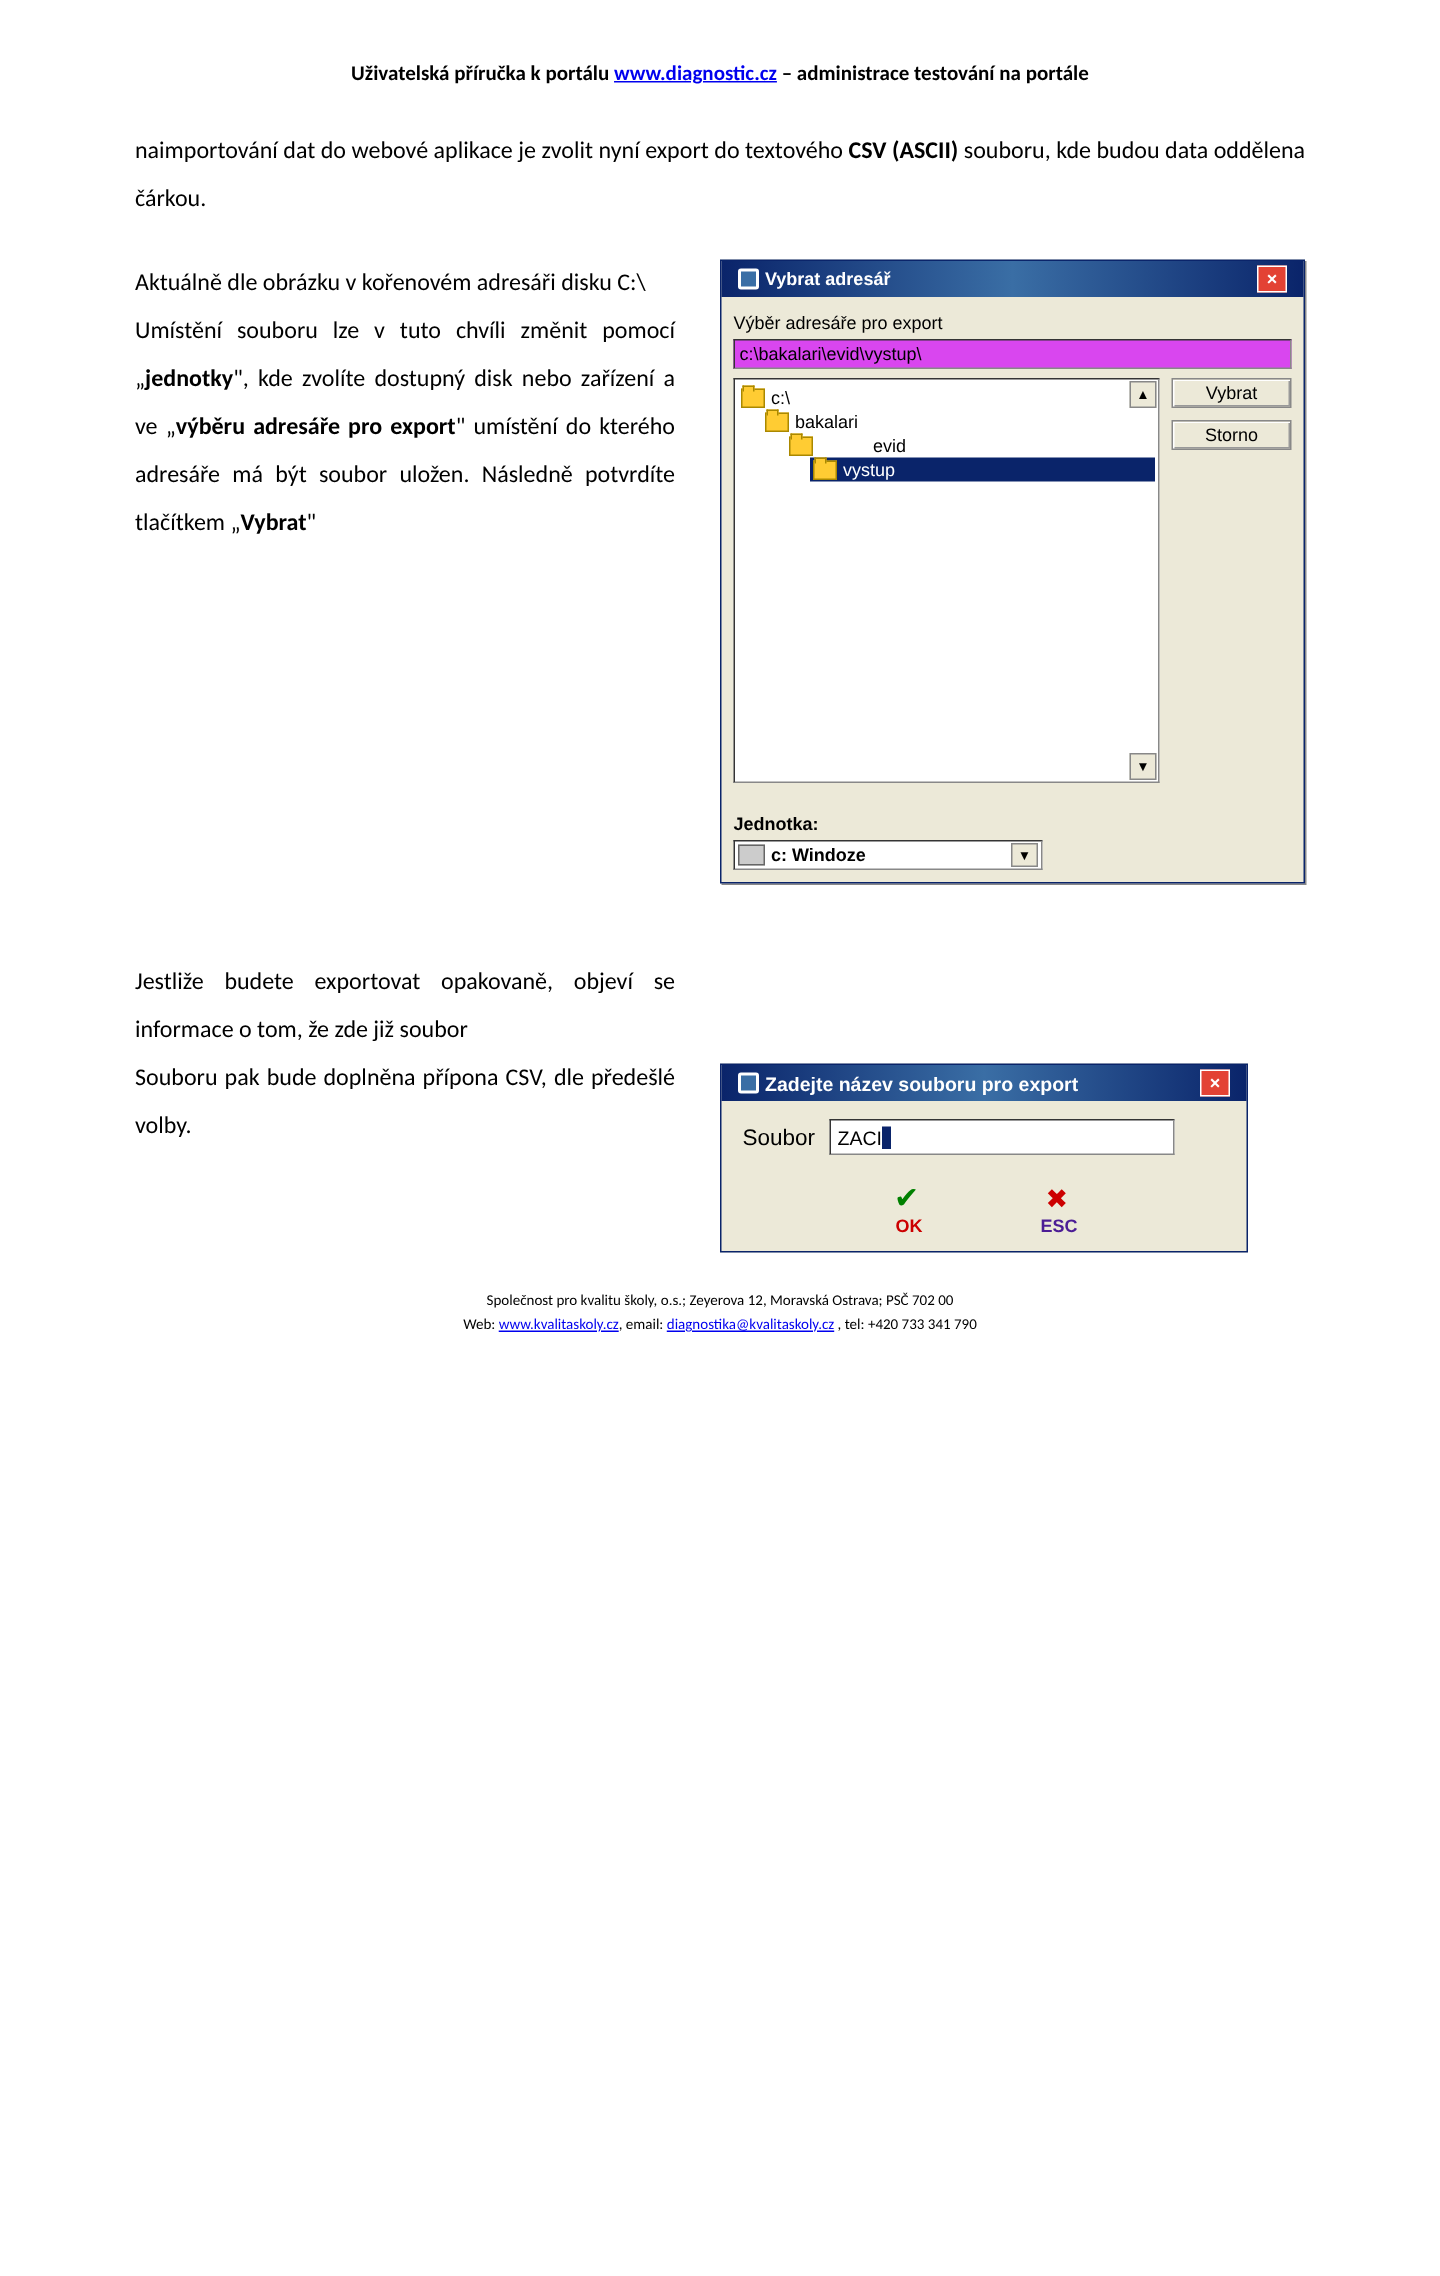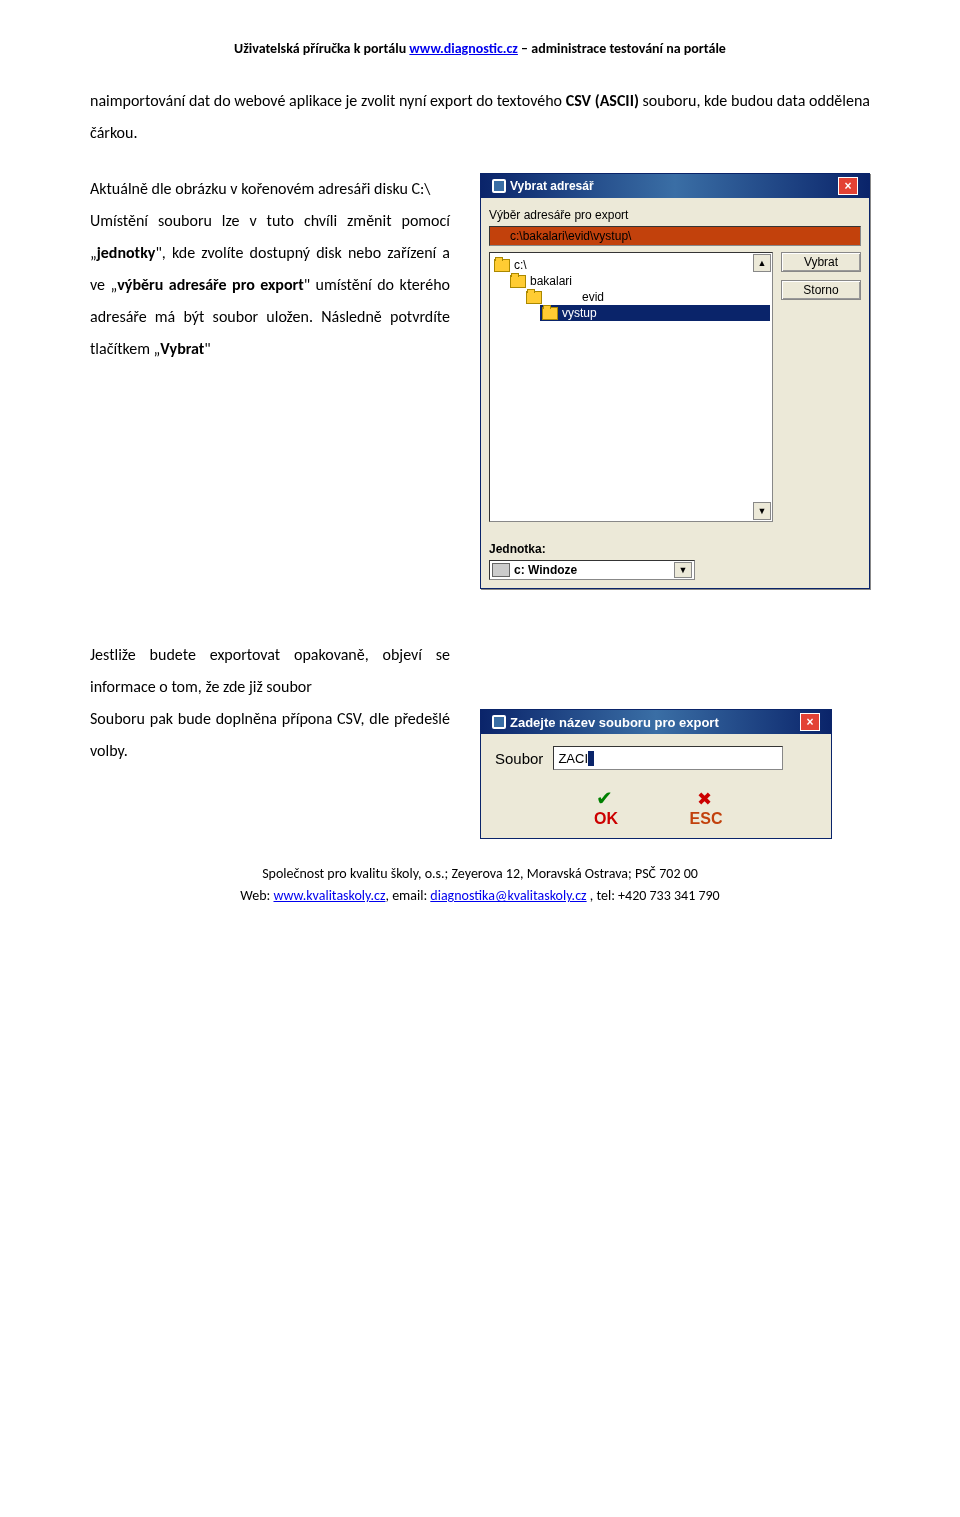--- a/index.html
+++ b/index.html
@@ -85,22 +85,22 @@
     line-height: 1;
   }
   .dlg-body {
     padding: 8px;
   }
   .field-label {
     margin: 2px 0 4px 0;
   }
   .path-box {
     border: 1px inset #888;
-    background: #c2410c;
-    padding: 2px 20px;
+    background: #d946ef;
+    padding: 2px 3px;
     margin-bottom: 6px;
     font-size: 12px;
   }
   .tree-box {
     border: 1px inset #888;
     background: #fff;
     height: 260px;
     padding: 4px 2px;
     font-size: 12px;
     position: relative;
@@ -225,21 +225,21 @@
     padding: 0 1px;
   }
   .btn-row2 {
     display: flex;
     justify-content: center;
     gap: 50px;
   }
   .iconbtn {
     width: 50px;
     text-align: center;
-    font-size: 16px;
+    font-size: 12px;
     position: relative;
   }
   .check-ic {
     width: 24px; height: 16px;
     margin: 0 auto 2px auto;
     position: relative;
   }
   .check-ic::before{
     content:"✔";
     font-size: 20px;
@@ -256,30 +256,30 @@
     content:"✖";
     font-size: 18px;
     color: #cc0000;
     position:absolute;
     left:3px; top:-4px;
   }
   .iconbtn .lbl {
     font-weight: bold;
   }
   .lbl-ok { color: #cc0000; }
-  .lbl-esc { color: #c2410c; }
+  .lbl-esc { color: #4c1d95; }
   .pagenum {
     text-align: right;
     font-size: 15px;
     margin-top: 20px;
     padding-right: 0;
   }
   .footer {
     text-align: center;
-    font-size: 14px;
+    font-size: 10px;
     margin-top: 8px;
     line-height: 1.6;
   }
   .footer .lnk {
     color: #0000ee;
     text-decoration: underline;
   }
   .strong { font-weight: bold; }
 </style>
 </head>

